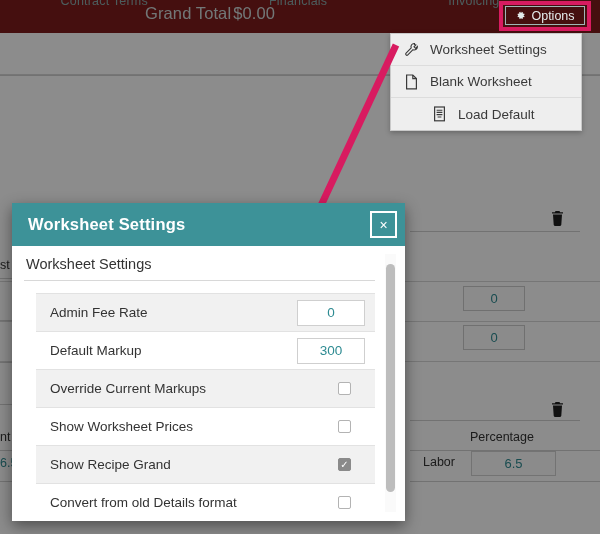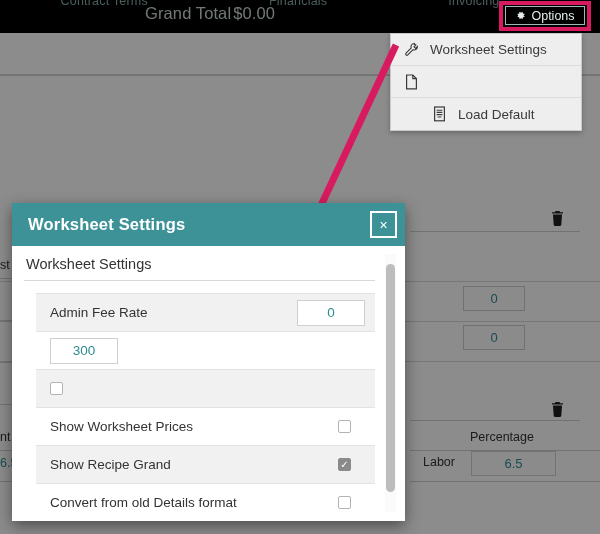--- a/index.html
+++ b/index.html
@@ -10,21 +10,21 @@
     background: #ffffff;
   }
   #app { position: relative; width: 600px; height: 534px; overflow: hidden; }
 
   
   .bg-layer { position: absolute; inset: 0; background: #ffffff; }
   .bg-dim   { position: absolute; inset: 0; background: rgba(0,0,0,0.45); z-index: 5; pointer-events: none; }
 
   .topbar {
     position: absolute; left: 0; top: 0; width: 600px; height: 33px;
-    background: #000000;
+    background: #7f1d1d;
   }
   .topbar-tabs {
     position: absolute; left: 0; top: -6px; width: 560px; height: 14px;
     display: flex; justify-content: space-around; align-items: flex-end;
     font-size: 12.5px; color: #8aa9a9; letter-spacing: .2px;
   }
   .grand-total {
     position: absolute; left: 0; top: 4px; width: 420px;
     text-align: center; font-size: 16.5px; color: #cfd9d9; letter-spacing: .1px;
   }
@@ -206,20 +206,21 @@
       </span>
       <span>Worksheet Settings</span>
     </div>
     <div class="menu-item">
       <span class="menu-icon">
         <svg width="13" height="16" viewBox="0 0 13 16">
             <path fill="none" stroke="#3a3a3a" stroke-width="1.2" d="M1.6 1h6.2l3.6 3.6v10.2H1.6z"></path>
             <path fill="none" stroke="#3a3a3a" stroke-width="1.2" d="M7.8 1v3.6h3.6"></path>
           </svg>
       </span>
+      <span>Blank Worksheet</span>
     </div>
     <div class="menu-item">
       <span class="menu-icon">
         <svg width="13" height="16" viewBox="0 0 13 16">
             <rect x="1.6" y="1" width="9.8" height="13.8" fill="none" stroke="#3a3a3a" stroke-width="1.2"></rect>
             <path stroke="#3a3a3a" stroke-width="1.1" d="M3.6 4.2h5.8M3.6 6.4h5.8M3.6 8.6h5.8M4.6 11h3.8"></path>
           </svg>
       </span>
       <span>Load Default</span>
     </div>
@@ -239,24 +240,26 @@
       <div class="body-inner">
         <div class="sub-title">Worksheet Settings</div>
         <div class="rows">
 
           <div class="srow alt">
             <span class="srow-label">Admin Fee Rate</span>
             <span class="srow-input">0</span>
           </div>
 
           <div class="srow">
+            <span class="srow-label">Default Markup</span>
             <span class="srow-input">300</span>
           </div>
 
           <div class="srow alt">
+            <span class="srow-label">Override Current Markups</span>
             <span class="cbox"></span>
           </div>
 
           <div class="srow">
             <span class="srow-label">Show Worksheet Prices</span>
             <span class="cbox"></span>
           </div>
 
           <div class="srow alt">
             <span class="srow-label">Show Recipe Grand</span>

